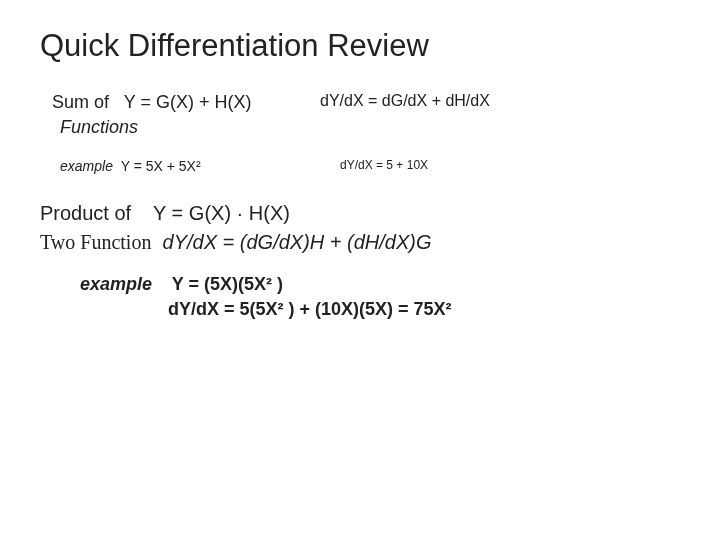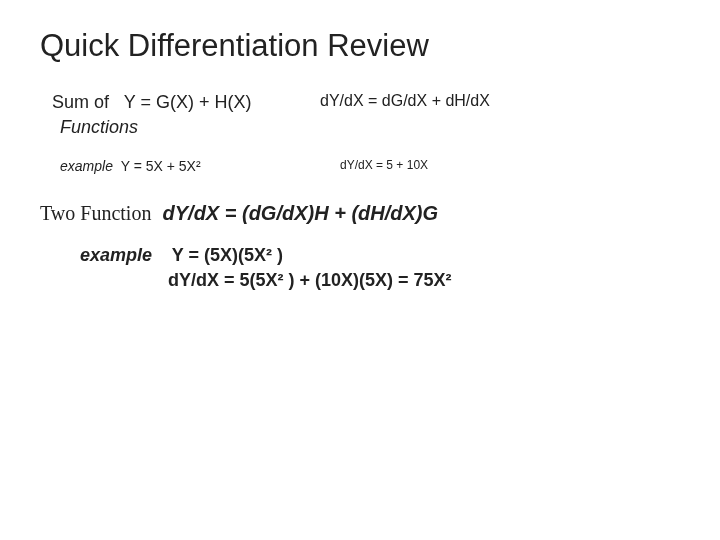--- a/index.html
+++ b/index.html
@@ -86,22 +86,25 @@
     <div style="font-size:14px; font-family: Liberation Sans, sans-serif; font-style:italic; color:#222;">
       <span>example</span>&nbsp; <span style="font-style:normal;">Y = 5X + 5X²</span>
     </div>
     <div style="font-size:12px; font-family: Arial, Helvetica, sans-serif; color:#222;">
       <span>dY/dX = 5 + 10X</span>
     </div>
   </div>
 </div>
 
 <div class="section">
+  <div class="product-line">
+    <span>Product of</span>&nbsp;&nbsp;&nbsp; <span>Y = G(X) · H(X)</span>
+  </div>
   <div style="font-size:20px; font-family: Arial, Helvetica, sans-serif; color:#222; margin-bottom: 20px;">
-    <span style="font-weight:normal; font-style:normal;font-family:Liberation Serif, serif;">Two Function</span>&nbsp; <span style="font-weight:bold; font-style:italic;">dY/dX = (dG/dX)H + (dH/dX)G</span>
+    <span style="font-weight:normal; font-style:normal;font-family:Liberation Serif, serif;">Two Function</span>&nbsp; <span style="font-weight:normal; font-style:italic;">dY/dX = (dG/dX)H + (dH/dX)G</span>
   </div>
 
   <div class="example-block">
     <div class="example-line">
       <span style="font-style:italic;">example</span>&nbsp;&nbsp;&nbsp; <span>Y = (5X)(5X² )</span>
     </div>
     <div class="example-line" style="margin-left: 88px;">
       <span>dY/dX = 5(5X² ) + (10X)(5X) = 75X²</span>
     </div>
   </div>

